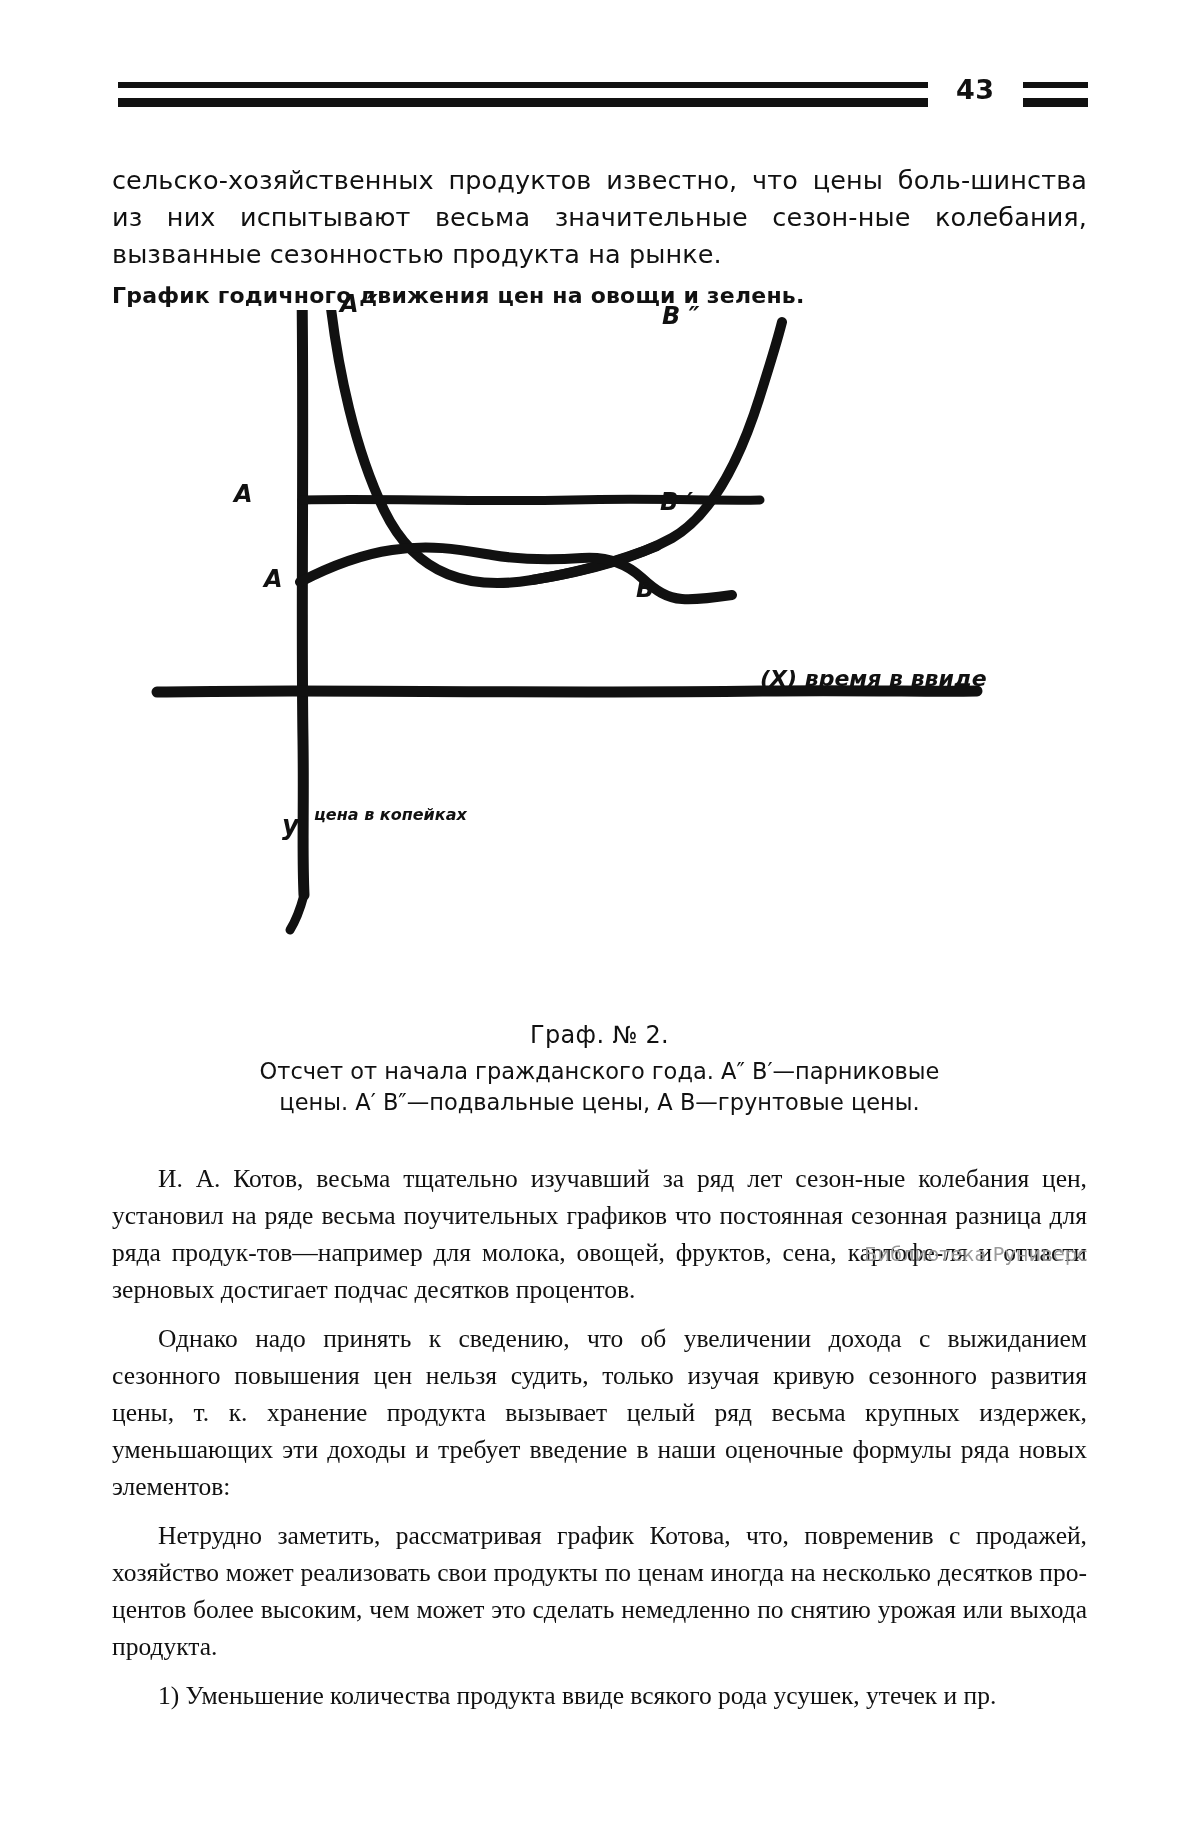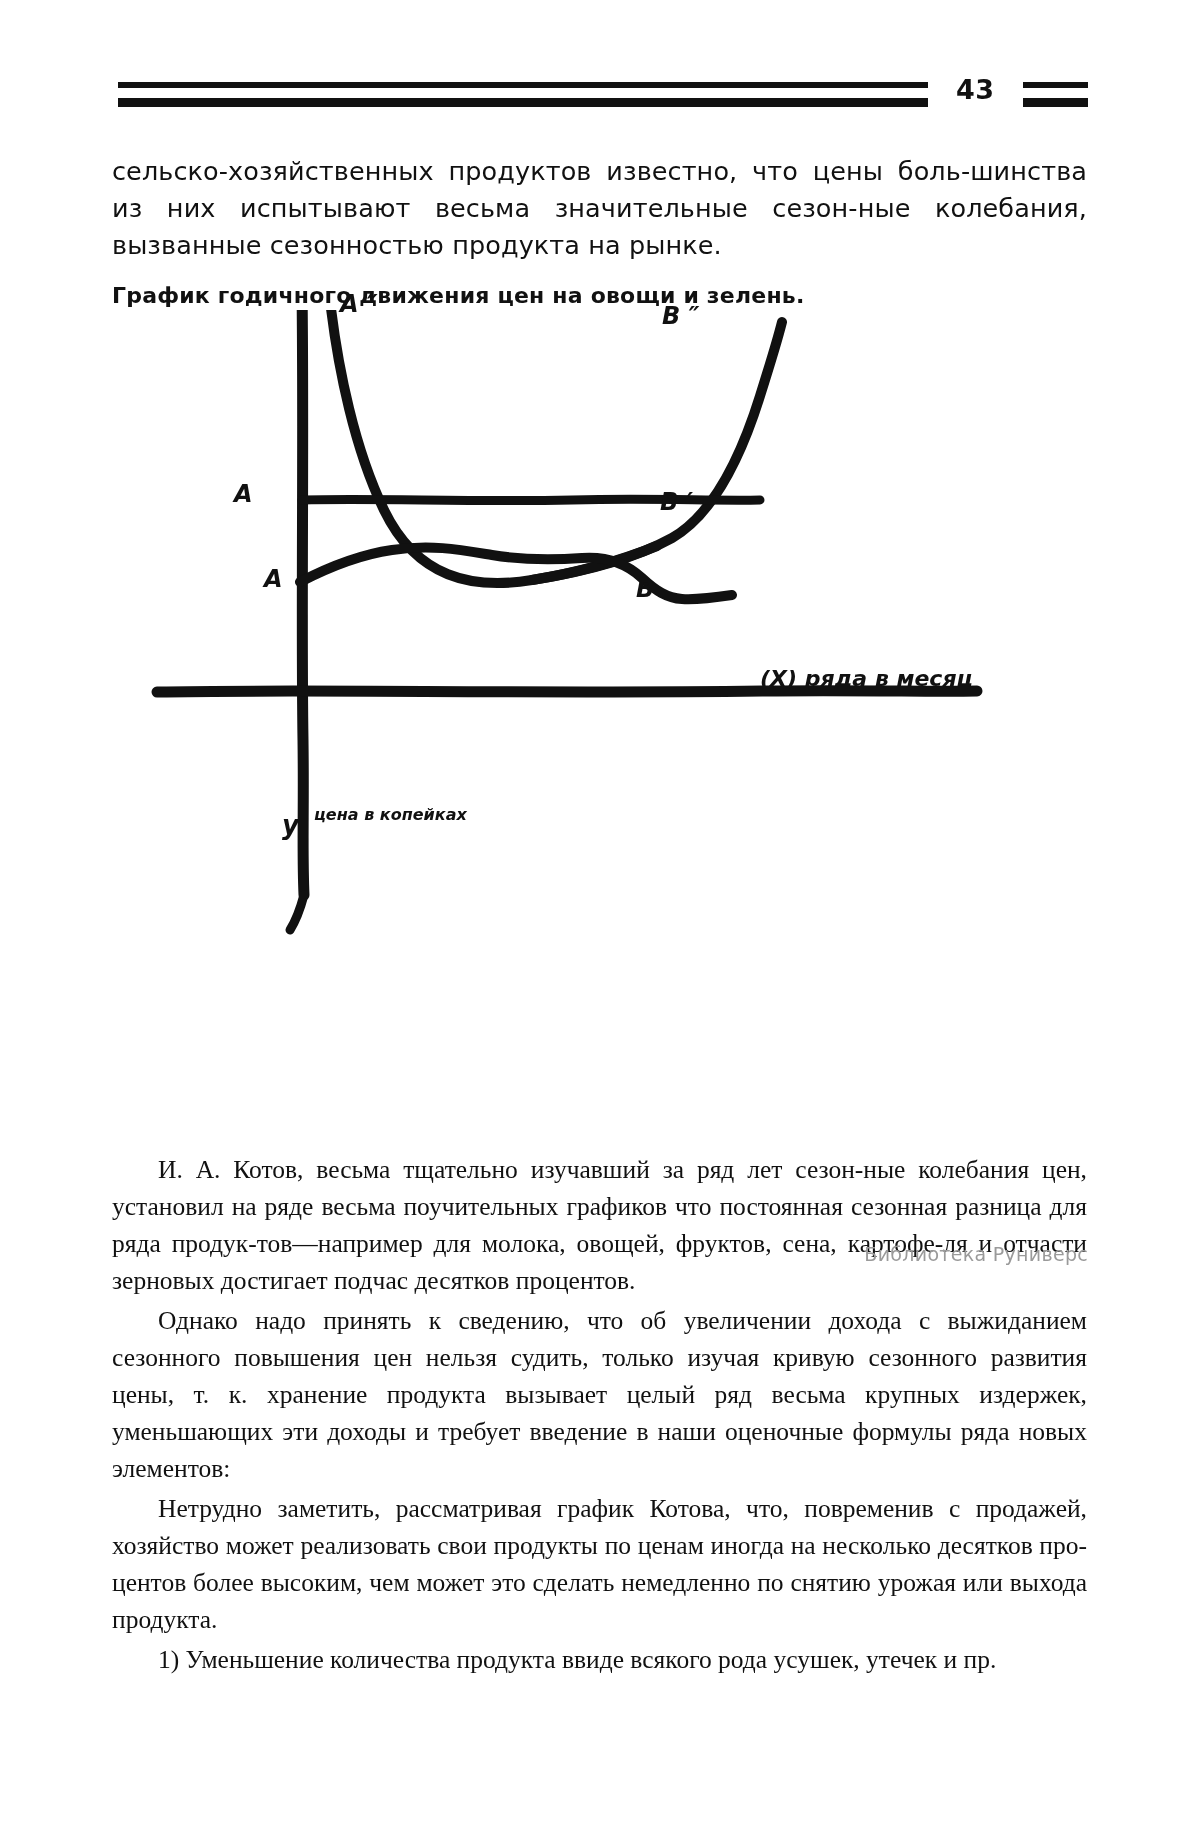--- a/index.html
+++ b/index.html
@@ -77,21 +77,21 @@
     position: absolute;
     left: 112px;
     top: 150px;
     width: 975px;
     font-size: 25.5px;
     line-height: 37px;
     letter-spacing: 0.1px;
     color: #111;
   }
   .para {
-    margin: 3px 0 2px 0;
+    margin: 12px 0 2px 0;
     text-align: justify;
     text-justify: inter-word;
   }
   .para.indent { text-indent: 46px; }
 
   .fig-caption-top {
     position: absolute;
     left: 112px;
     top: 283px;
     width: 975px;
@@ -194,25 +194,30 @@
         <path d="M192,585 C188,600 183,612 178,620" stroke-width="9"></path>
       </g>
     </svg>
 
     <div class="fig-label" style="left:228px; top:-20px; font-style:italic;">A ″</div>
     <div class="fig-label" style="left:550px; top:-8px; font-style:italic;">B ″</div>
     <div class="fig-label" style="left:122px; top:170px; font-style:italic;">A</div>
     <div class="fig-label" style="left:548px; top:178px; font-style:italic;">B ′</div>
     <div class="fig-label" style="left:152px; top:255px; font-style:italic;">A</div>
     <div class="fig-label" style="left:524px; top:265px; font-style:italic;">B</div>
-    <div class="fig-label" style="left:648px; top:356px; font-size:22px; font-style:italic;">(X) ряда в месяц</div>
+    <div class="fig-label" style="left:648px; top:356px; font-size:22px; font-style:italic;">(X) время в ввиде</div>
     <div class="fig-label" style="left:202px; top:495px; font-size:16px; font-style:italic;">цена в копейках</div>
     <div class="fig-label" style="left:170px; top:500px; font-size:26px; font-style:italic;">y</div>
   </div>
 
+  <div class="caption-block">
+    <div class="caption-num">Граф. № 2.</div>
+    <div class="caption-line">Отсчет от начала гражданского года. A″ B′—парниковые</div>
+    <div class="caption-line">цены. A′ B″—подвальные цены, A B—грунтовые цены.</div>
+  </div>
 
   <div class="body-text-2">
     <p class="para indent">И. А. Котов, весьма тщательно изучавший за ряд лет сезон-ные колебания цен, установил на ряде весьма поучительных графиков что постоянная сезонная разница для ряда продук-тов—например для молока, овощей, фруктов, сена, картофе-ля и отчасти зерновых достигает подчас десятков процентов.</p>
     <p class="para indent">Однако надо принять к сведению, что об увеличении дохода с выжиданием сезонного повышения цен нельзя судить, только изучая кривую сезонного развития цены, т. к. хранение продукта вызывает целый ряд весьма крупных издержек, уменьшающих эти доходы и требует введение в наши оценочные формулы ряда новых элементов:</p>
     <p class="para indent">Нетрудно заметить, рассматривая график Котова, что, повременив с продажей, хозяйство может реализовать свои продукты по ценам иногда на несколько десятков про-центов более высоким, чем может это сделать немедленно по снятию урожая или выхода продукта.</p>
     <p class="para indent">1) Уменьшение количества продукта ввиде всякого рода усушек, утечек и пр.</p>
   </div>
 
   <div class="footer">Библиотека Руниверс</div>
 

